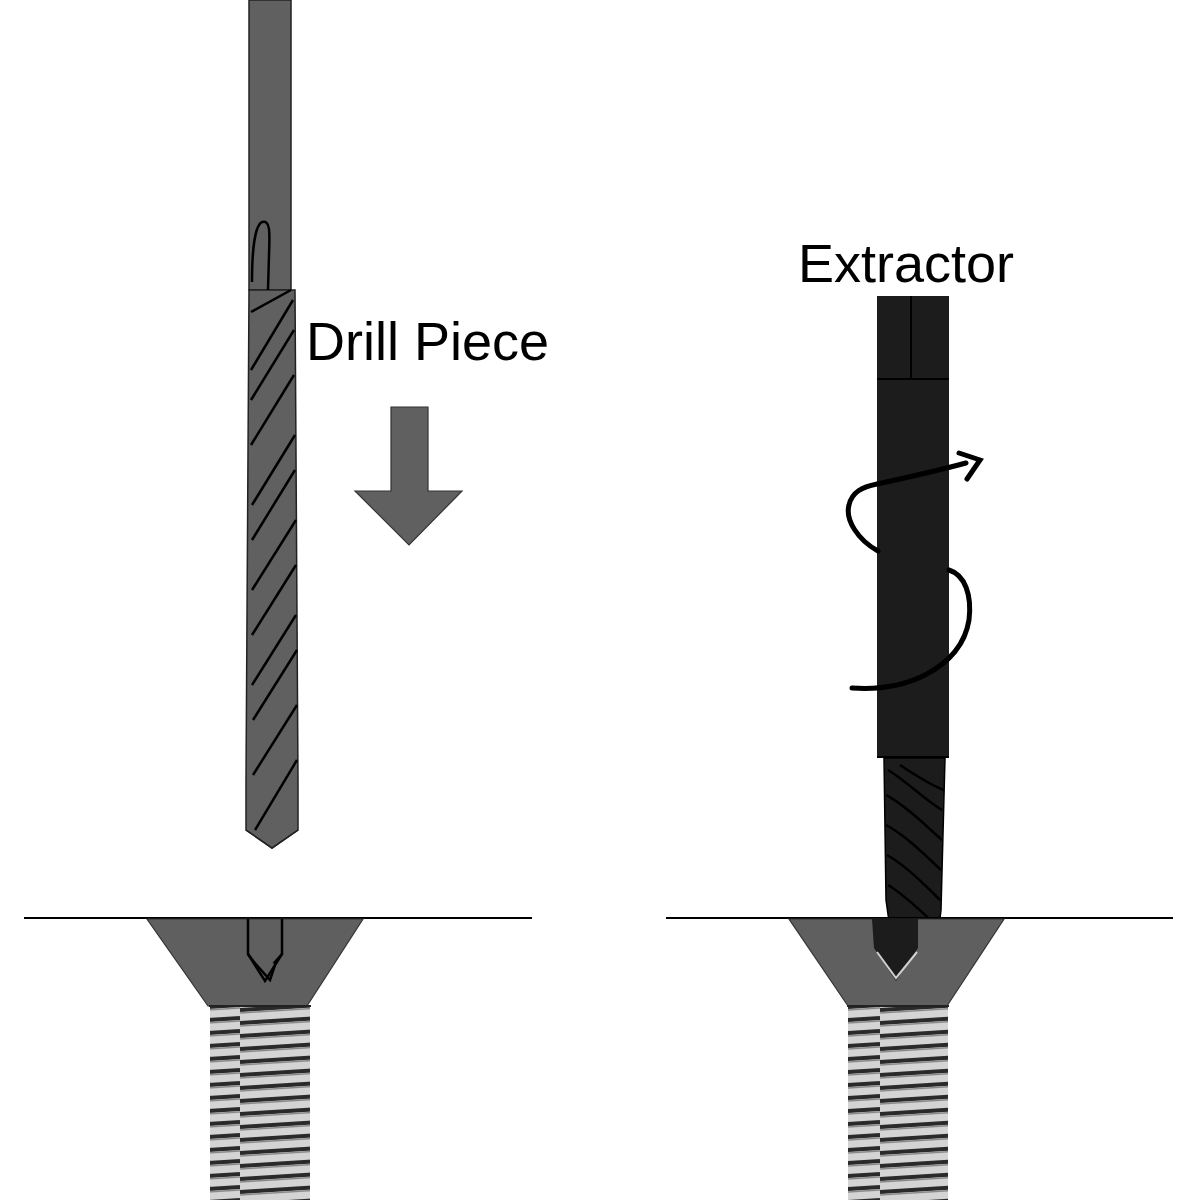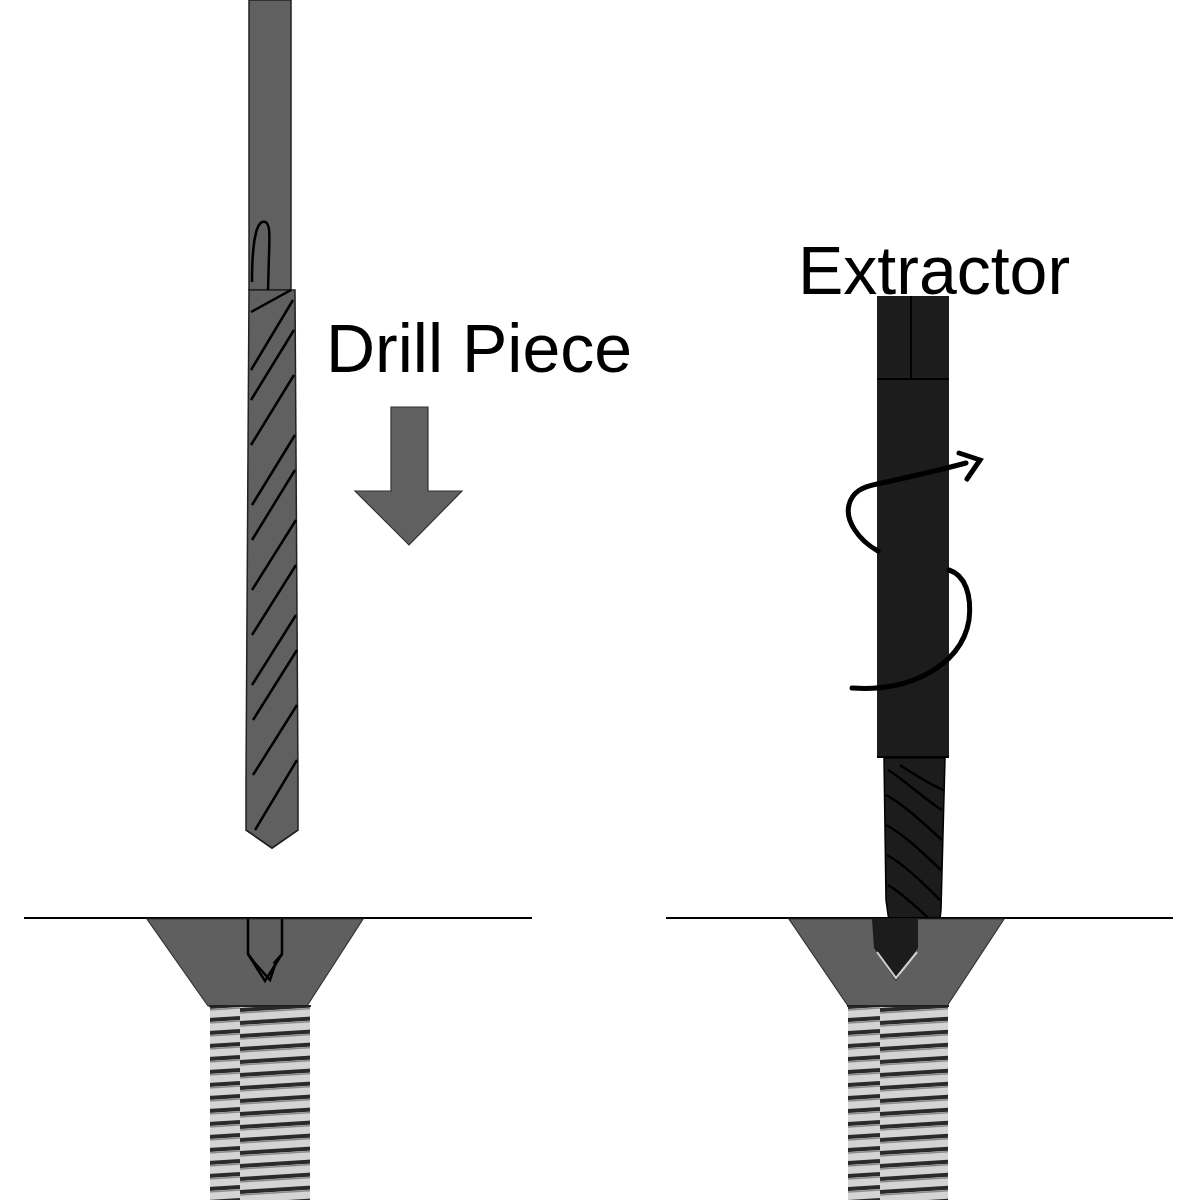--- a/index.html
+++ b/index.html
@@ -1,26 +1,26 @@
 <!DOCTYPE html>
 <html><head>
   <meta charset="utf-8">
   <style>
     html, body { margin: 0; padding: 0; background: #ffffff; }
     body { width: 1200px; height: 1200px; position: relative; overflow: hidden; }
     #diagram { position: absolute; left: 0; top: 0; width: 1200px; height: 1200px; }
     .label {
       position: absolute;
       font-family: "Liberation Sans", sans-serif;
-      font-size: 68px;
+      font-size: 54px;
       color: #000000;
       line-height: 1;
       white-space: nowrap;
     }
-    #drill-label { left: 306px; top: 314px; margin-left: 20px; }
+    #drill-label { left: 306px; top: 314px; }
     #extractor-label { left: 798px; top: 236px; }
   </style>
 </head>
 <body>
 
 <div id="diagram">
   <svg width="1200" height="1200" viewBox="0 0 1200 1200" xmlns="http://www.w3.org/2000/svg">
     <defs>
       <pattern id="threads" x="0" y="0" width="80" height="13" patternUnits="userSpaceOnUse">
         <rect x="0" y="0" width="80" height="13" fill="#d4d4d4"></rect>

